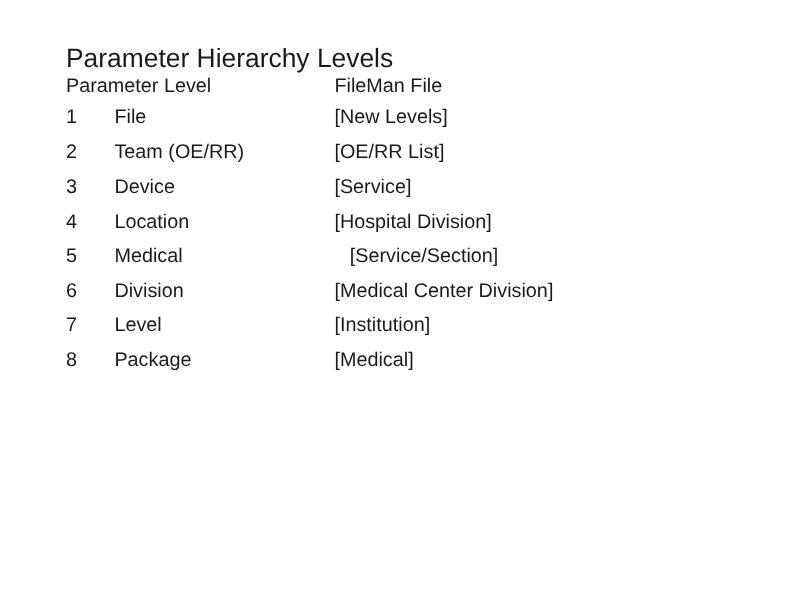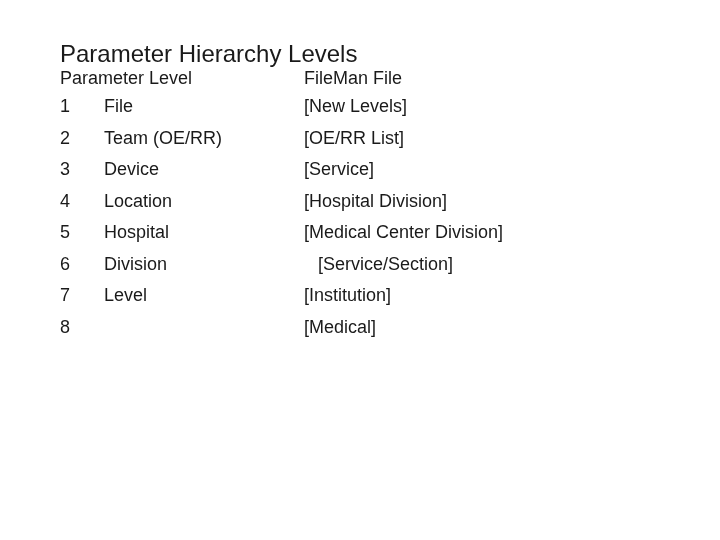--- a/index.html
+++ b/index.html
@@ -85,56 +85,57 @@
       <div class="table-row">
         <span class="col-number">3</span>
         <span class="col-label">Device</span>
       </div>
       <div class="table-row">
         <span class="col-number">4</span>
         <span class="col-label">Location</span>
       </div>
       <div class="table-row">
         <span class="col-number">5</span>
-        <span class="col-label">Hospital</span>
+        <span class="col-label">Medical</span>
       </div>
       <div class="table-row">
         <span class="col-number">6</span>
         <span class="col-label">Division</span>
       </div>
       <div class="table-row">
         <span class="col-number">7</span>
         <span class="col-label">Level</span>
       </div>
       <div class="table-row">
         <span class="col-number">8</span>
+        <span class="col-label">Package</span>
       </div>
     </div>
 
     <div class="column">
       <div class="header-row">
         <span>FileMan File</span>
       </div>
       <div class="table-row">
         <span>[New Levels]</span>
       </div>
       <div class="table-row">
         <span>[OE/RR List]</span>
       </div>
       <div class="table-row">
         <span>[Service]</span>
       </div>
       <div class="table-row">
         <span>[Hospital Division]</span>
       </div>
       <div class="table-row">
-        <span>[Medical Center Division]</span>
+        <span style="padding-left: 14px;">[Service/Section]</span>
       </div>
       <div class="table-row">
-        <span style="padding-left: 14px;">[Service/Section]</span>
+        <span>[Medical Center Division]</span>
       </div>
       <div class="table-row">
         <span>[Institution]</span>
       </div>
       <div class="table-row">
         <span>[Medical]</span>
       </div>
     </div>
   </div>
 </div>

